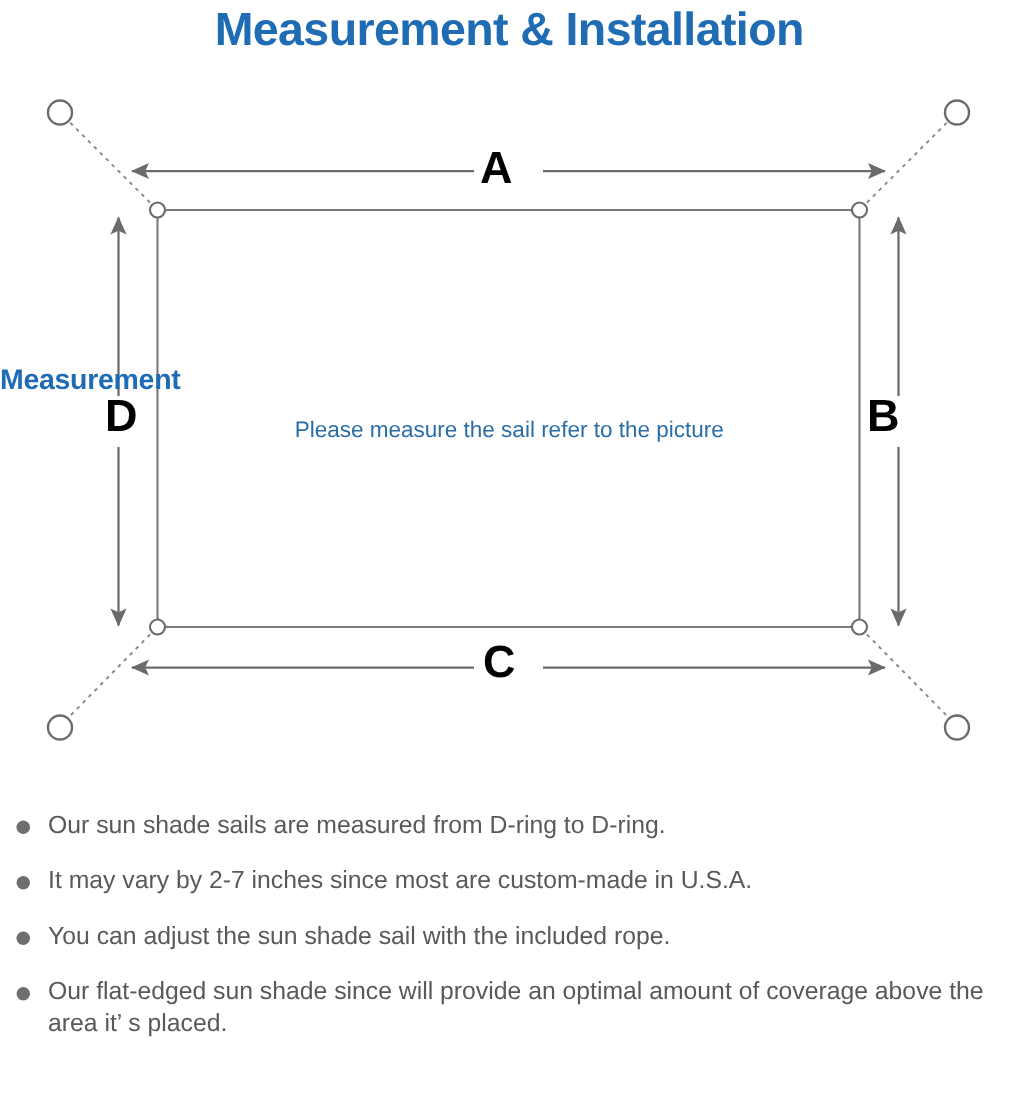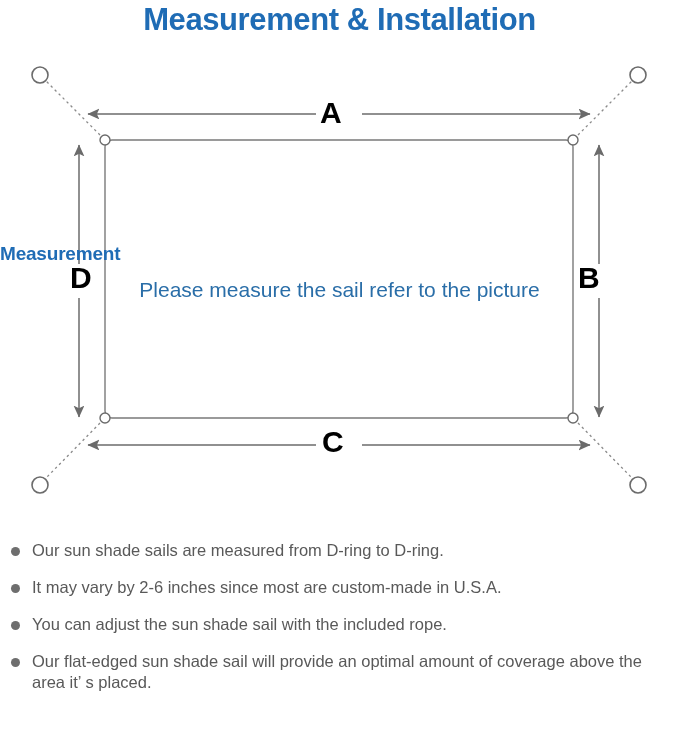--- a/index.html
+++ b/index.html
@@ -63,21 +63,21 @@
     letter-spacing: -0.2px;
     white-space: nowrap;
   }
   .sail-sub {
     position: absolute;
     left: 0;
     top: 278px;
     width: 679px;
     text-align: center;
     color: #2a6ea8;
-    font-size: 21px;
+    font-size: 15px;
     font-weight: normal;
     white-space: nowrap;
   }
 
   
   .dim-letter {
     position: absolute;
     color: #000000;
     font-size: 30px;
     font-weight: bold;
@@ -178,25 +178,25 @@
   <div class="dim-letter" id="dim-c">C</div>
   <div class="dim-letter" id="dim-d">D</div>
 
   <div class="notes">
     <div class="note-row">
       <span class="note-bullet"></span>
       <span class="note-text">Our sun shade sails are measured from D-ring to D-ring.</span>
     </div>
     <div class="note-row">
       <span class="note-bullet"></span>
-      <span class="note-text">It may vary by 2-6 inches since most are custom-made in U.S.A.</span>
+      <span class="note-text">It may vary by 2-7 inches since most are custom-made in U.S.A.</span>
     </div>
     <div class="note-row">
       <span class="note-bullet"></span>
       <span class="note-text">You can adjust the sun shade sail with the included rope.</span>
     </div>
     <div class="note-row">
       <span class="note-bullet"></span>
-      <span class="note-text">Our flat-edged sun shade sail will provide an optimal amount of coverage above the area it’ s placed.</span>
+      <span class="note-text">Our flat-edged sun shade since will provide an optimal amount of coverage above the area it’ s placed.</span>
     </div>
   </div>
 
 </div>
 
 </body></html>

